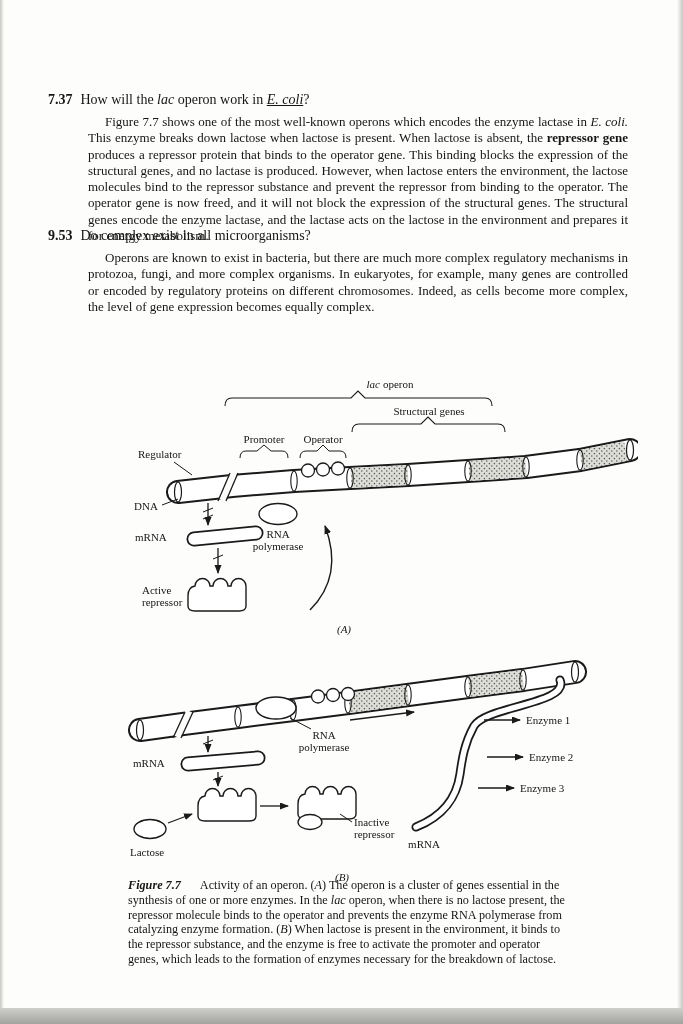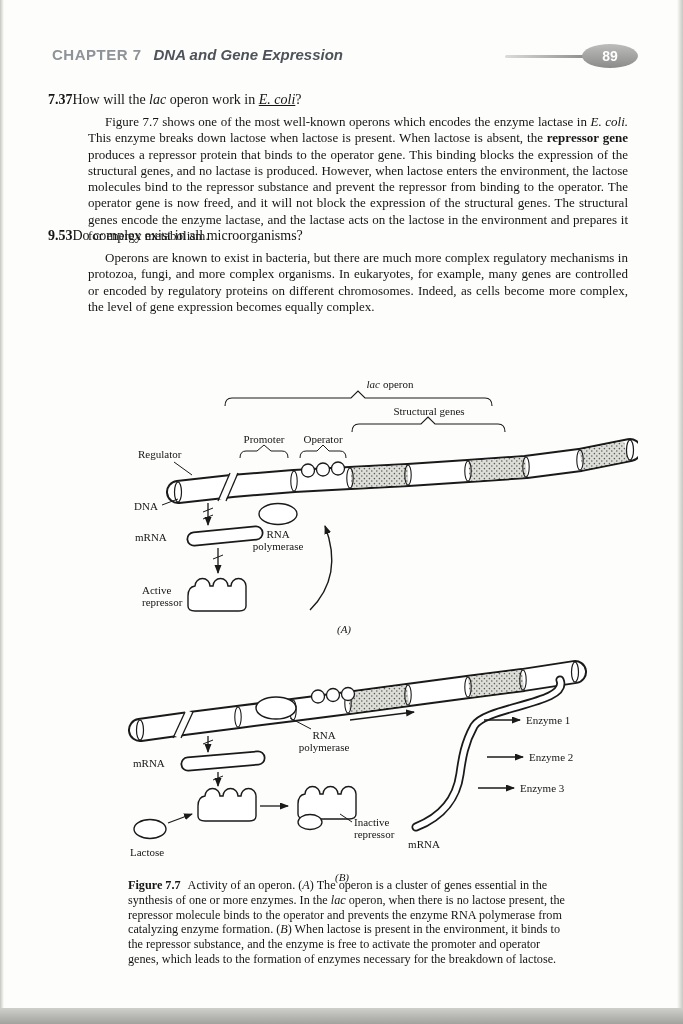--- a/index.html
+++ b/index.html
@@ -23,44 +23,39 @@
   .rule    { position:absolute; left:453px; top:9px; width:80px; height:3px;
              background:linear-gradient(to right,#dcdcda,#8f8f8d); border-radius:2px; }
   .badge   { position:absolute; left:530px; top:-2px; width:56px; height:24px;
              background:linear-gradient(#bdbdbb,#8b8b89); border-radius:50%;
              color:#fff; font-family:"Liberation Sans",sans-serif; font-weight:bold;
              font-size:14px; text-align:center; line-height:24px; }
 
   .qa    { position:absolute; left:48px; width:586px; }
   #q1 { top:92px; } #q2 { top:228px; }
   .qline { font-size:14px; margin:0 0 5px 0; }
-  .qnum  { font-weight:bold; margin-right:0; }
+  .qnum  { font-weight:bold; margin-right:8px; }
   .answer{ font-size:13px; line-height:16.3px; text-align:justify;
            text-indent:17px; margin:6px; padding-left:34px; }
 
   .fig { position:absolute; left:118px; top:372px; width:520px; height:515px; }
   .fig svg { display:block; }
   svg text { font-family:"Liberation Serif", serif; font-size:11px; fill:#151515; }
 
   .caption { position:absolute; left:128px; top:878px; width:438px;
              font-size:12.2px; line-height:14.8px; }
-  .caption span:first-child { margin-right:7px; }
+  .caption span:first-child { margin-right:19px;font-style:italic; }
 </style>
 </head>
 <body>
 
 <div class="page">
   <div class="scan-left"></div>
   <div class="scan-right"></div>
 
-  <div class="header">
-    <span class="chapter">CHAPTER 7</span><span class="title">DNA and Gene Expression</span>
-    <div class="rule"></div>
-    <div class="badge">89</div>
-  </div>
 
   <section class="qa" id="q1">
     <p class="qline"><span class="qnum">7.37</span><span class="qtext"><span>How will the </span><span style="font-style: italic;">lac</span><span> operon work in </span><span style="font-style: italic; text-decoration: underline;">E. coli</span><span>?</span></span></p>
     <p class="answer"><span>Figure 7.7 shows one of the most well-known operons which encodes the enzyme lactase in </span><span style="font-style: italic;">E. coli.</span><span> This enzyme breaks down lactose when lactose is present. When lactose is absent, the </span><span style="font-weight: bold;">repressor gene</span><span> produces a repressor protein that binds to the operator gene. This binding blocks the expression of the structural genes, and no lactase is produced. However, when lactose enters the environment, the lactose molecules bind to the repressor substance and prevent the repressor from binding to the operator. The operator gene is now freed, and it will not block the expression of the structural genes. The structural genes encode the enzyme lactase, and the lactase acts on the lactose in the environment and prepares it for energy metabolism.</span></p>
   </section>
 
   <section class="qa" id="q2">
     <p class="qline"><span class="qnum">9.53</span><span class="qtext"><span>Do complex exist in all microorganisms?</span></span></p>
     <p class="answer"><span>Operons are known to exist in bacteria, but there are much more complex regulatory mechanisms in protozoa, fungi, and more complex organisms. In eukaryotes, for example, many genes are controlled or encoded by regulatory proteins on different chromosomes. Indeed, as cells become more complex, the level of gene expression becomes equally complex.</span></p>
   </section>

